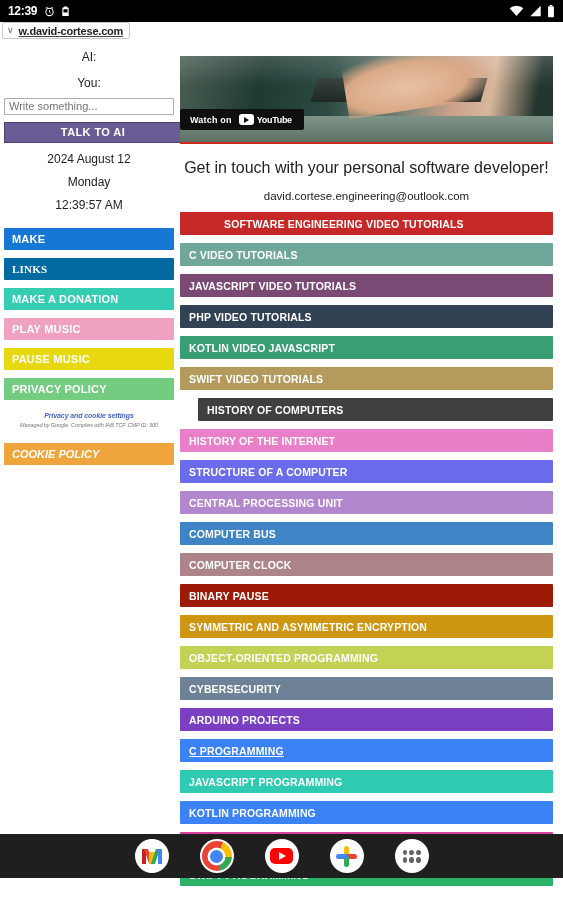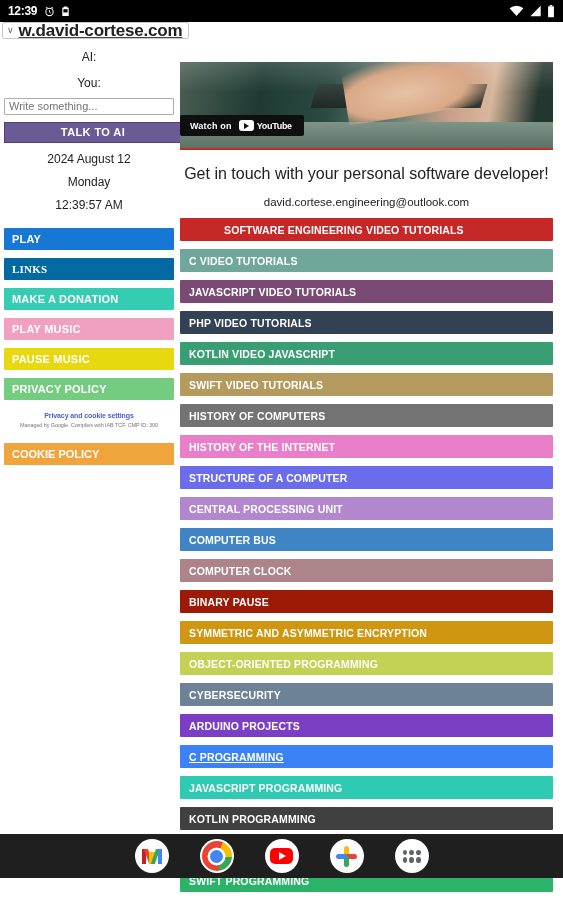--- a/index.html
+++ b/index.html
@@ -19,21 +19,21 @@
 
   
   #browser { height:856px; background:#fff; position:relative; }
   #url-bar-row { height:22px; display:flex; align-items:flex-start; }
   #url-chip {
     margin-left:2px; display:flex; align-items:center; gap:5px;
     border:1px solid #c8c8c8; border-radius:2px; background:#fff;
     padding:1px 6px 1px 4px; height:17px;
   }
   #url-chip .chev { font-size:9px; color:#666; line-height:1; }
-  #url-text { font-size:17px; color:#222; font-weight:bold; letter-spacing:-.2px;
+  #url-text { font-size:11px; color:#222; font-weight:bold; letter-spacing:-.2px;
               text-decoration:underline; text-decoration-color:#444; white-space:nowrap; }
 
   
   #page { display:flex; height:834px; align-items:flex-start; }
   #sidebar { width:178px; flex:0 0 178px; padding:0 4px; }
   #content { flex:1; padding:0 10px 0 2px; }
 
   
   .chat-line { text-align:center; font-size:12px; color:#222; padding:6px 0 6px; }
   #chat-input {
@@ -51,33 +51,33 @@
 
   
   #side-buttons { margin-top:16px; display:flex; flex-direction:column; gap:8px; }
   .side-btn {
     height:22px; display:flex; align-items:center; padding-left:8px;
     color:#fff; font-size:11px; font-weight:bold; letter-spacing:.2px;
     border-radius:1px; cursor:pointer; overflow:hidden; white-space:nowrap;
   }
 
   
-  #cookie-block { margin-top:12px; text-align:center; }
+  #cookie-block { margin-top:12px; text-align:center;font-style:italic; }
   #cookie-link { font-size:7px; color:#4a63c8; font-weight:bold; display:block;
                  text-decoration:none; letter-spacing:-.1px; }
   #cookie-note { font-size:5.5px; color:#777; line-height:1.5; margin-top:2px;
                  padding:0 6px; letter-spacing:-.1px; }
   #cookie-policy-btn {
     margin-top:14px; height:22px; display:flex; align-items:center; padding-left:8px;
     background:#efa53c; color:#fff; font-size:11px; font-weight:bold; cursor:pointer;
   }
 
   
   #video-frame {
-    width:100%; height:88px; margin-top:18px; position:relative; overflow:hidden;
+    width:100%; height:88px; margin-top:12px; position:relative; overflow:hidden;
     background:linear-gradient(100deg,#4a5f52 0%,#1e3a33 22%,#2b4a42 40%,
                 #6d7f72 58%,#c9a089 72%,#d8b79c 82%,#23362f 94%);
     border-bottom:2px solid #cf2a22;
   }
   #video-frame .shade-top {
     position:absolute; inset:0 0 auto 0; height:30px;
     background:linear-gradient(180deg,rgba(255,255,255,.16),rgba(255,255,255,0));
   }
   #video-frame .hand {
     position:absolute; left:44%; top:-6px; width:150px; height:58px;
@@ -218,21 +218,21 @@
 
       <input id="chat-input" type="text" placeholder="Write something..." style="">
 
       <button id="talk-btn">TALK TO AI</button>
 
       <div class="date-line">2024 August 12</div>
       <div class="date-line">Monday</div>
       <div class="date-line">12:39:57 AM</div>
 
       <div id="side-buttons">
-          <div class="side-btn" style="background: rgb(22, 120, 212);">PLAY</div>
+          <div class="side-btn" style="background: rgb(22, 120, 212);">MAKE</div>
           <div class="side-btn" style="background: #0369a1; font-family: Liberation Serif, serif;">LINKS</div>
           <div class="side-btn" style="background: rgb(53, 204, 180);">MAKE A DONATION</div>
           <div class="side-btn" style="background: rgb(240, 160, 192);">PLAY MUSIC</div>
           <div class="side-btn" style="background: rgb(232, 216, 16);">PAUSE MUSIC</div>
           <div class="side-btn" style="background: rgb(116, 204, 128);">PRIVACY POLICY</div>
         </div>
 
       <div id="cookie-block">
         <a id="cookie-link" href="#">Privacy and cookie settings</a>
         <div id="cookie-note">Managed by Google. Complies with IAB TCF. CMP ID: 300</div>
@@ -261,34 +261,34 @@
       <div class="tagline">Get in touch with your personal software developer!</div>
       <div class="email">david.cortese.engineering@outlook.com</div>
 
       <div id="topic-list">
           <div class="topic" style="background: rgb(198, 40, 40); padding-left: 44px;">SOFTWARE ENGINEERING VIDEO TUTORIALS</div>
           <div class="topic" style="background: rgb(111, 167, 155);">C VIDEO TUTORIALS</div>
           <div class="topic" style="background: rgb(122, 74, 116);">JAVASCRIPT VIDEO TUTORIALS</div>
           <div class="topic" style="background: rgb(51, 65, 85);">PHP VIDEO TUTORIALS</div>
           <div class="topic" style="background: rgb(58, 158, 116);">KOTLIN VIDEO JAVASCRIPT</div>
           <div class="topic" style="background: rgb(181, 154, 94);">SWIFT VIDEO TUTORIALS</div>
-          <div class="topic" style="background: #737373;">HISTORY OF COMPUTERS</div>
+          <div class="topic" style="background: #404040; margin-left: 18px;">HISTORY OF COMPUTERS</div>
           <div class="topic" style="background: rgb(233, 127, 200);">HISTORY OF THE INTERNET</div>
           <div class="topic" style="background: rgb(106, 108, 235);">STRUCTURE OF A COMPUTER</div>
           <div class="topic" style="background: rgb(178, 135, 206);">CENTRAL PROCESSING UNIT</div>
           <div class="topic" style="background: rgb(63, 132, 196);">COMPUTER BUS</div>
           <div class="topic" style="background: rgb(172, 132, 137);">COMPUTER CLOCK</div>
           <div class="topic" style="background: rgb(156, 26, 6);">BINARY PAUSE</div>
           <div class="topic" style="background: rgb(207, 150, 17);">SYMMETRIC AND ASYMMETRIC ENCRYPTION</div>
           <div class="topic" style="background: rgb(195, 210, 84);">OBJECT-ORIENTED PROGRAMMING</div>
           <div class="topic" style="background: rgb(109, 130, 150);">CYBERSECURITY</div>
           <div class="topic" style="background: rgb(123, 63, 196);">ARDUINO PROJECTS</div>
           <div class="topic" style="background: #3b82f6; text-decoration: underline;">C PROGRAMMING</div>
           <div class="topic" style="background: rgb(46, 203, 178);">JAVASCRIPT PROGRAMMING</div>
-          <div class="topic" style="background: #404040;">KOTLIN PROGRAMMING</div>
+          <div class="topic" style="background: #3b82f6;">KOTLIN PROGRAMMING</div>
           <div class="topic" style="background: rgb(216, 64, 156);">PHP PROGRAMMING</div>
           <div class="topic" style="background: rgb(43, 180, 105);">SWIFT PROGRAMMING</div>
         </div>
     </div>
 
   </div>
 
   <div id="dock">
     <div class="dock-app">
       <span class="gm-wrap">

